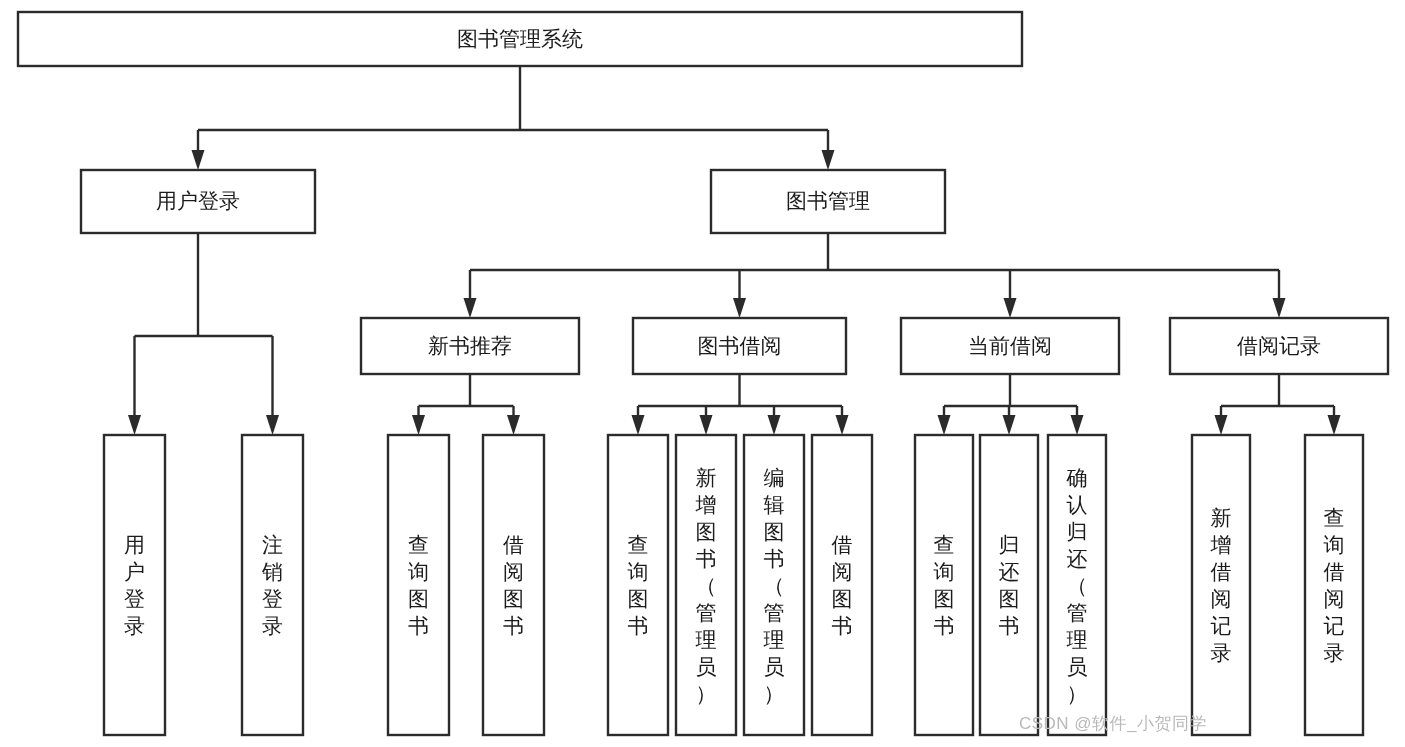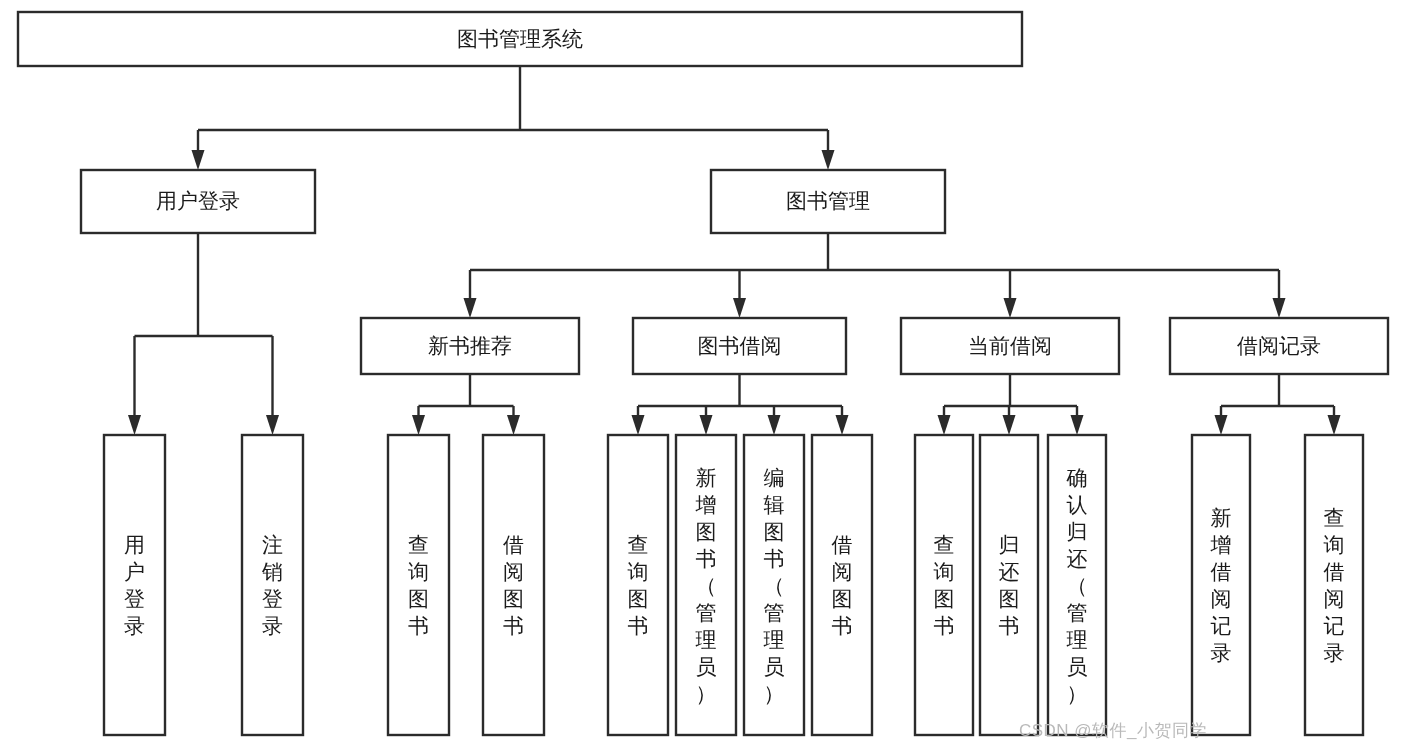--- a/index.html
+++ b/index.html
@@ -51,21 +51,21 @@
   }
   .node-label-v {
     font-family: "Liberation Sans", "DejaVu Sans", sans-serif;
     font-size: 21px;
     fill: #1b1b1b;
     text-anchor: middle;
   }
   .watermark {
     position: absolute;
     right: 16px;
-    bottom: 5px;
+    bottom: 12px;
     font-family: "Liberation Sans", "DejaVu Sans", sans-serif;
     font-size: 17px;
     color: #b9b9b9;
     letter-spacing: 0.5px;
     white-space: nowrap;
     user-select: none;
   }
 </style>
 </head>
 <body>

